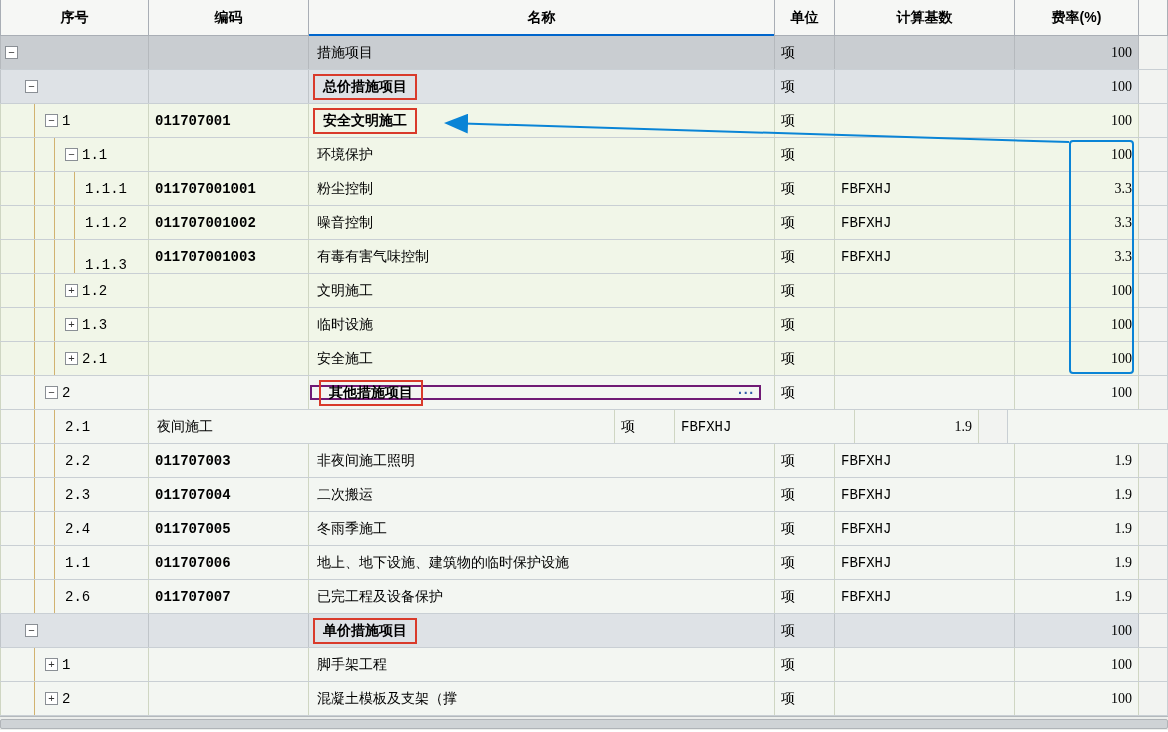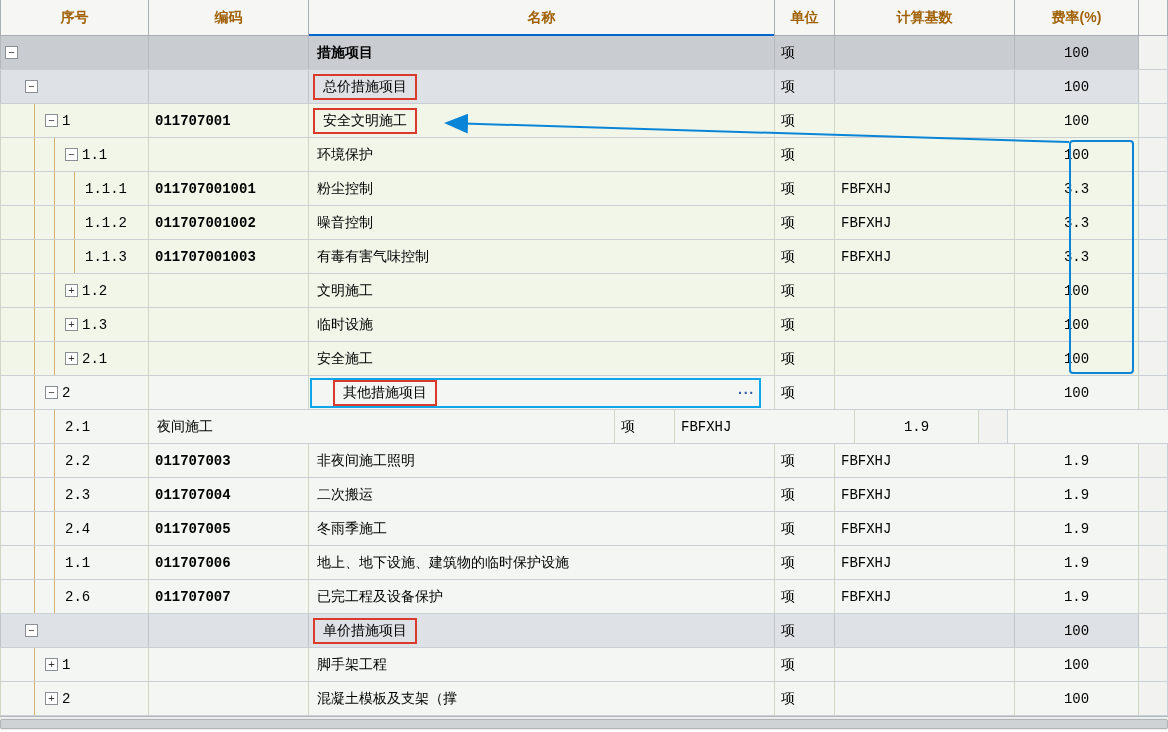--- a/index.html
+++ b/index.html
@@ -19,21 +19,21 @@
   .hdr {
     display: flex;
     height: 36px;
     background: #f6f7f5;
     border-bottom: 1px solid #a9aeb5;
   }
   .hdr .hcell {
     border-left: 1px solid #a9aeb5;
     display: flex; align-items: center; justify-content: center;
     font-weight: bold;
-    color: #a16207;
+    color: #000000;
     position: relative;
   }
   .hdr .hcell:first-child { border-left: 1px solid #a9aeb5; }
   .hdr .hcell.name-col { justify-content: center; }
   .hdr .hcell.name-col::after {
     content:"";
     position:absolute;
     left:0; right:0; bottom:-1px; height:2px;
     background:#0066cc;
   }
@@ -61,21 +61,21 @@
     overflow: hidden;
     white-space: nowrap;
   }
   .row .cell:first-child { border-left: 1px solid #c9cfd4; }
 
   .c-seq.cell { padding-left: 4px; font-family: "Courier New", monospace; font-size: 14px;}
   .c-code.cell { font-family: "Courier New", monospace; font-size: 14px;}
   .c-name.cell { padding-left: 8px; }
   .c-unit.cell { }
   .c-base.cell { font-family: "Courier New", monospace; font-size: 14px; text-align: center;}
-  .c-rate.cell { justify-content: center; padding-right: 6px; font-family: Liberation Mono, monospace; font-size: 14px;}
+  .c-rate.cell { justify-content: flex-end; padding-right: 6px; font-family: Liberation Serif, serif; font-size: 14px;}
   .c-gutter.cell { background:#f2f3f1; }
 
   
   .bg-darkgrey { background: #c9cdd1; }
   .bg-grey     { background: #dee2e6; }
   .bg-green    { background: #f1f6e8; } 
   .bg-white    { background: #f3f6f2; } 
 
   .row.bg-darkgrey .cell { border-left-color:#b5b9bd; }
   .row.bg-grey .cell     { border-left-color:#c0c5c9; }
@@ -103,35 +103,36 @@
     background:#ffffff;
     display:flex; align-items:center; justify-content:center;
     font-size:11px; line-height:1; color:#333;
     margin-right:4px;
     font-family: Arial, sans-serif;
   }
   .expander.minus::before { content:"−"; }
   .expander.plus::before  { content:"+"; }
   .seq-label { }
 
-  .name-bold { font-weight: bold; }
+  .name-bold { font-weight: normal; }
 
   
   .redbox {
     border: 2px solid #d93a2b;
     padding: 2px 8px;
     margin-left:-4px;
+    font-weight:bold;
   }
   
   .name-selected-outline {
     margin-left:-7px;
-    padding-left:25px;
-    height: 30px;
+    padding-left:11px;
+    height: 15px;
     display:flex; align-items:center;
-    border: 2px solid #0ea5e9;
+    border: 2px solid #701a75;
     width: 100%;
     position: relative;
   }
   .name-selected-outline .dots {
     position:absolute; right:4px; top:50%; transform:translateY(-50%);
     color:#2f5aa8; font-weight:bold; letter-spacing:1px;
   }
 
   
   .blue-rate-box {
@@ -389,21 +390,21 @@
         <div class="cell c-base">
           <span>FBFXHJ</span>
         </div>
         <div class="cell c-rate">
           <span>3.3</span>
         </div>
         <div class="cell c-gutter"></div>
       </div>
       <div class="row bg-green" id="r6">
         <div class="cell c-seq">
-          <div class="tree" style="padding-left: 80px;">
+          <div class="tree" style="padding-left: 80px; align-items: flex-end;">
             <div class="guides">
               <div class="guide-slot"></div>
               <div class="guide-slot">
                 <div class="vline"></div>
               </div>
               <div class="guide-slot">
                 <div class="vline"></div>
               </div>
               <div class="guide-slot">
                 <div class="vline"></div>

